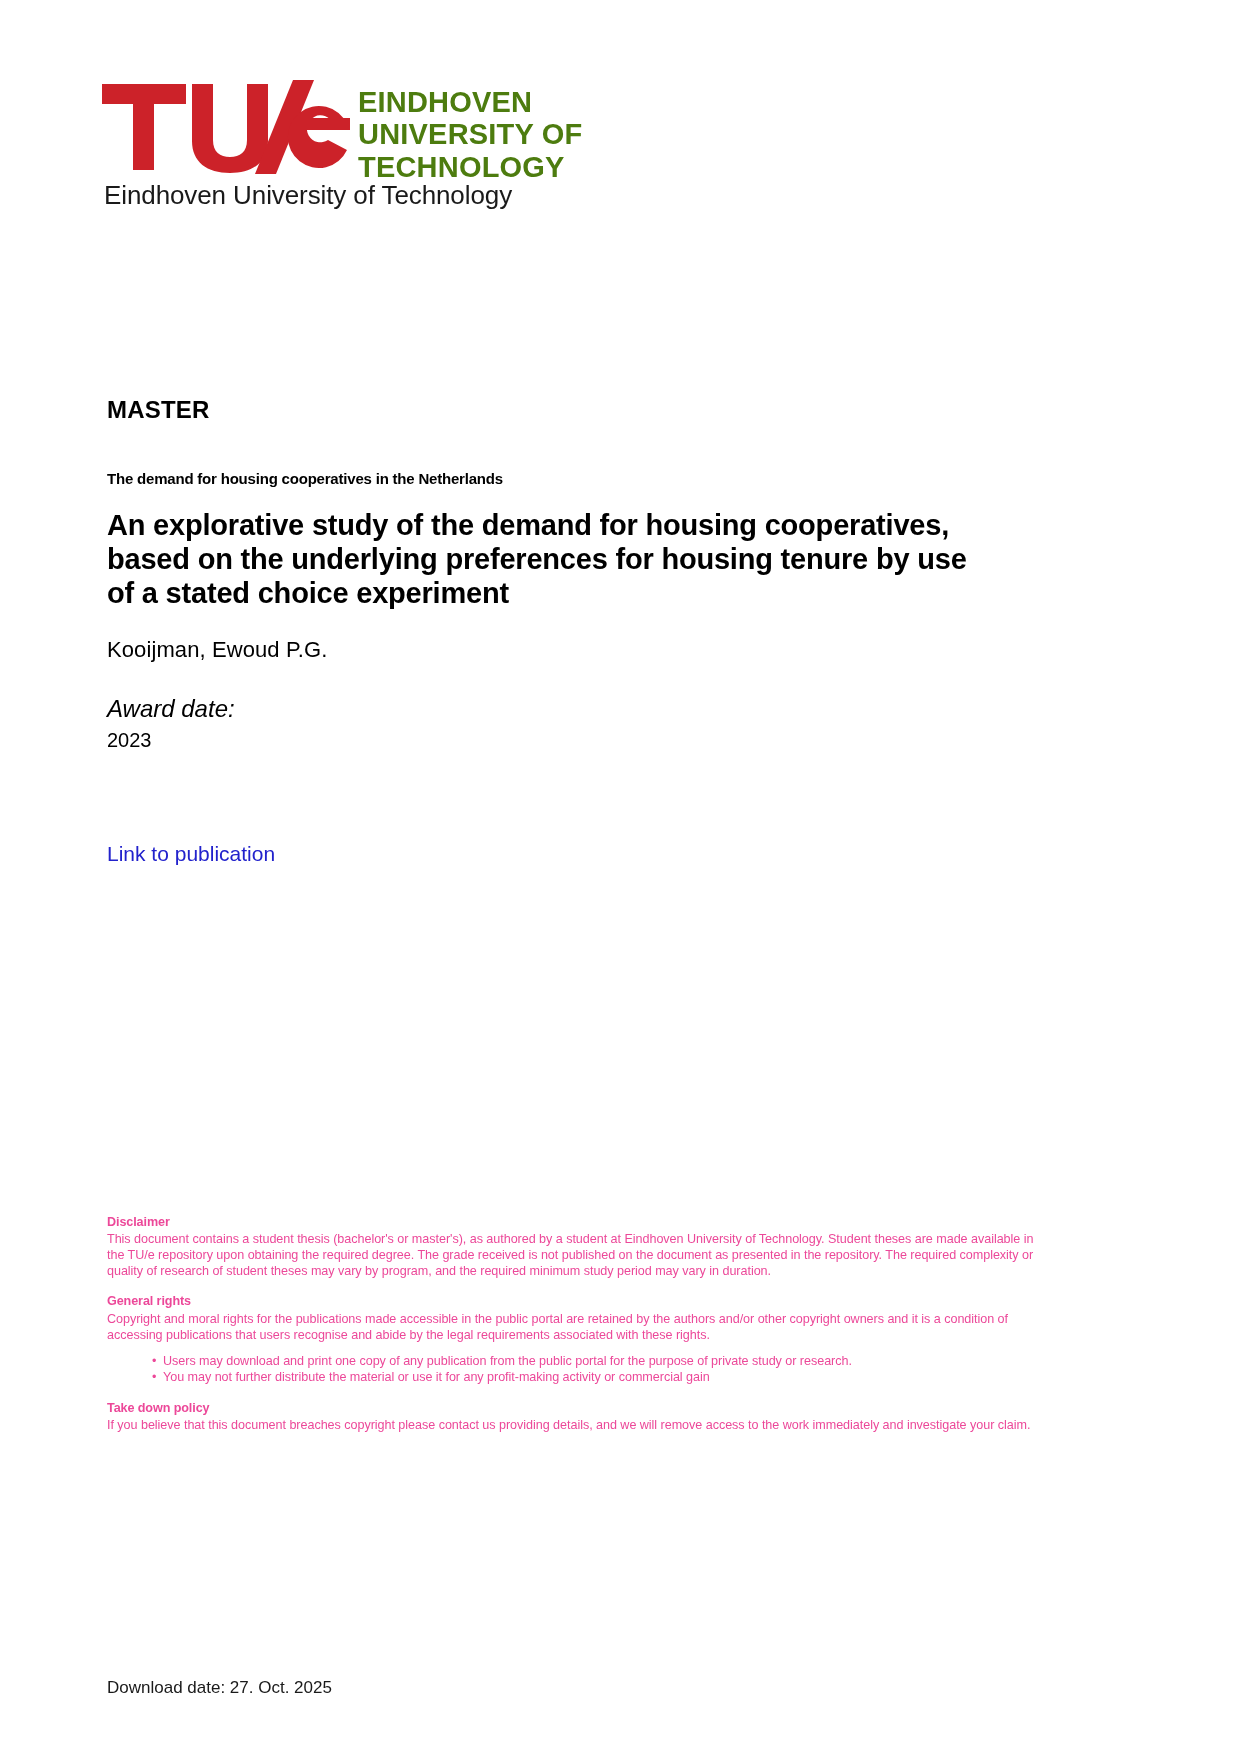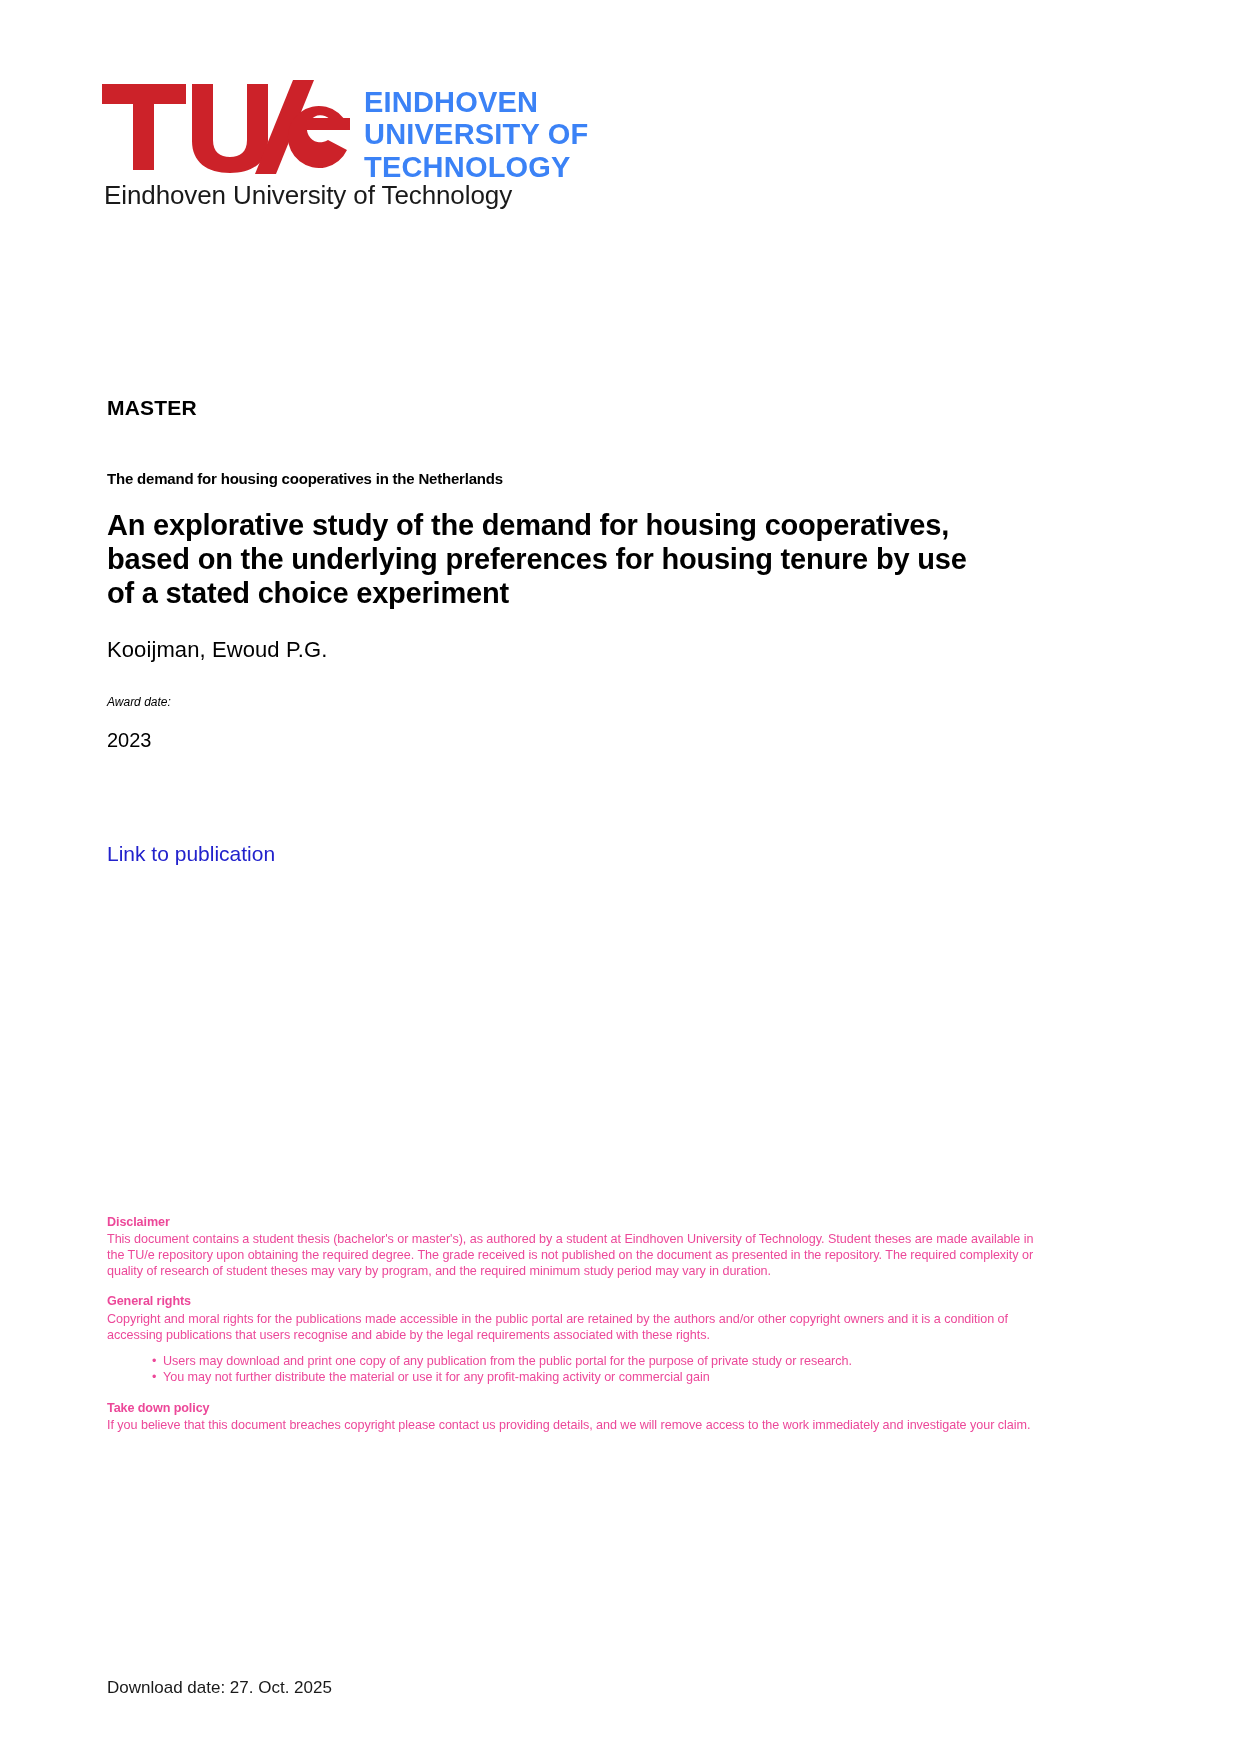--- a/index.html
+++ b/index.html
@@ -29,23 +29,23 @@
     top: 78px;
     display: flex;
     align-items: flex-start;
   }
   .logo-mark {
     display: block;
     width: 250px;
     height: 98px;
   }
   .logo-wordmark {
-    margin-left: 14px;
+    margin-left: 8px;
     margin-top: 8px;
-    color: #3b82f6;
+    color: #4d7c0f;
     font-family: "Liberation Sans", sans-serif;
     font-weight: bold;
     font-size: 29px;
     line-height: 1.12;
     letter-spacing: 0.2px;
   }
   .logo-wordmark div { white-space: nowrap; }
 
   .univ-name {
     position: absolute;
@@ -56,21 +56,21 @@
     letter-spacing: -0.1px;
     color: #1a1a1a;
     white-space: nowrap;
   }
 
   
   .degree-label {
     position: absolute;
     left: 107px;
     top: 396px;
-    font-size: 21px;
+    font-size: 24px;
     font-weight: bold;
     letter-spacing: 0.2px;
   }
   .doc-title {
     position: absolute;
     left: 107px;
     top: 470px;
     font-size: 15px;
     font-weight: bold;
     letter-spacing: -0.2px;
@@ -91,21 +91,21 @@
     left: 107px;
     top: 637px;
     font-size: 22px;
     font-weight: normal;
     letter-spacing: 0.1px;
   }
   .award-label {
     position: absolute;
     left: 107px;
     top: 695px;
-    font-size: 12px;
+    font-size: 24px;
     font-style: italic;
     font-weight: normal;
   }
   .award-value {
     position: absolute;
     left: 107px;
     top: 714px;
     font-size: 20px;
     font-weight: normal;
     margin-top: 15px;

